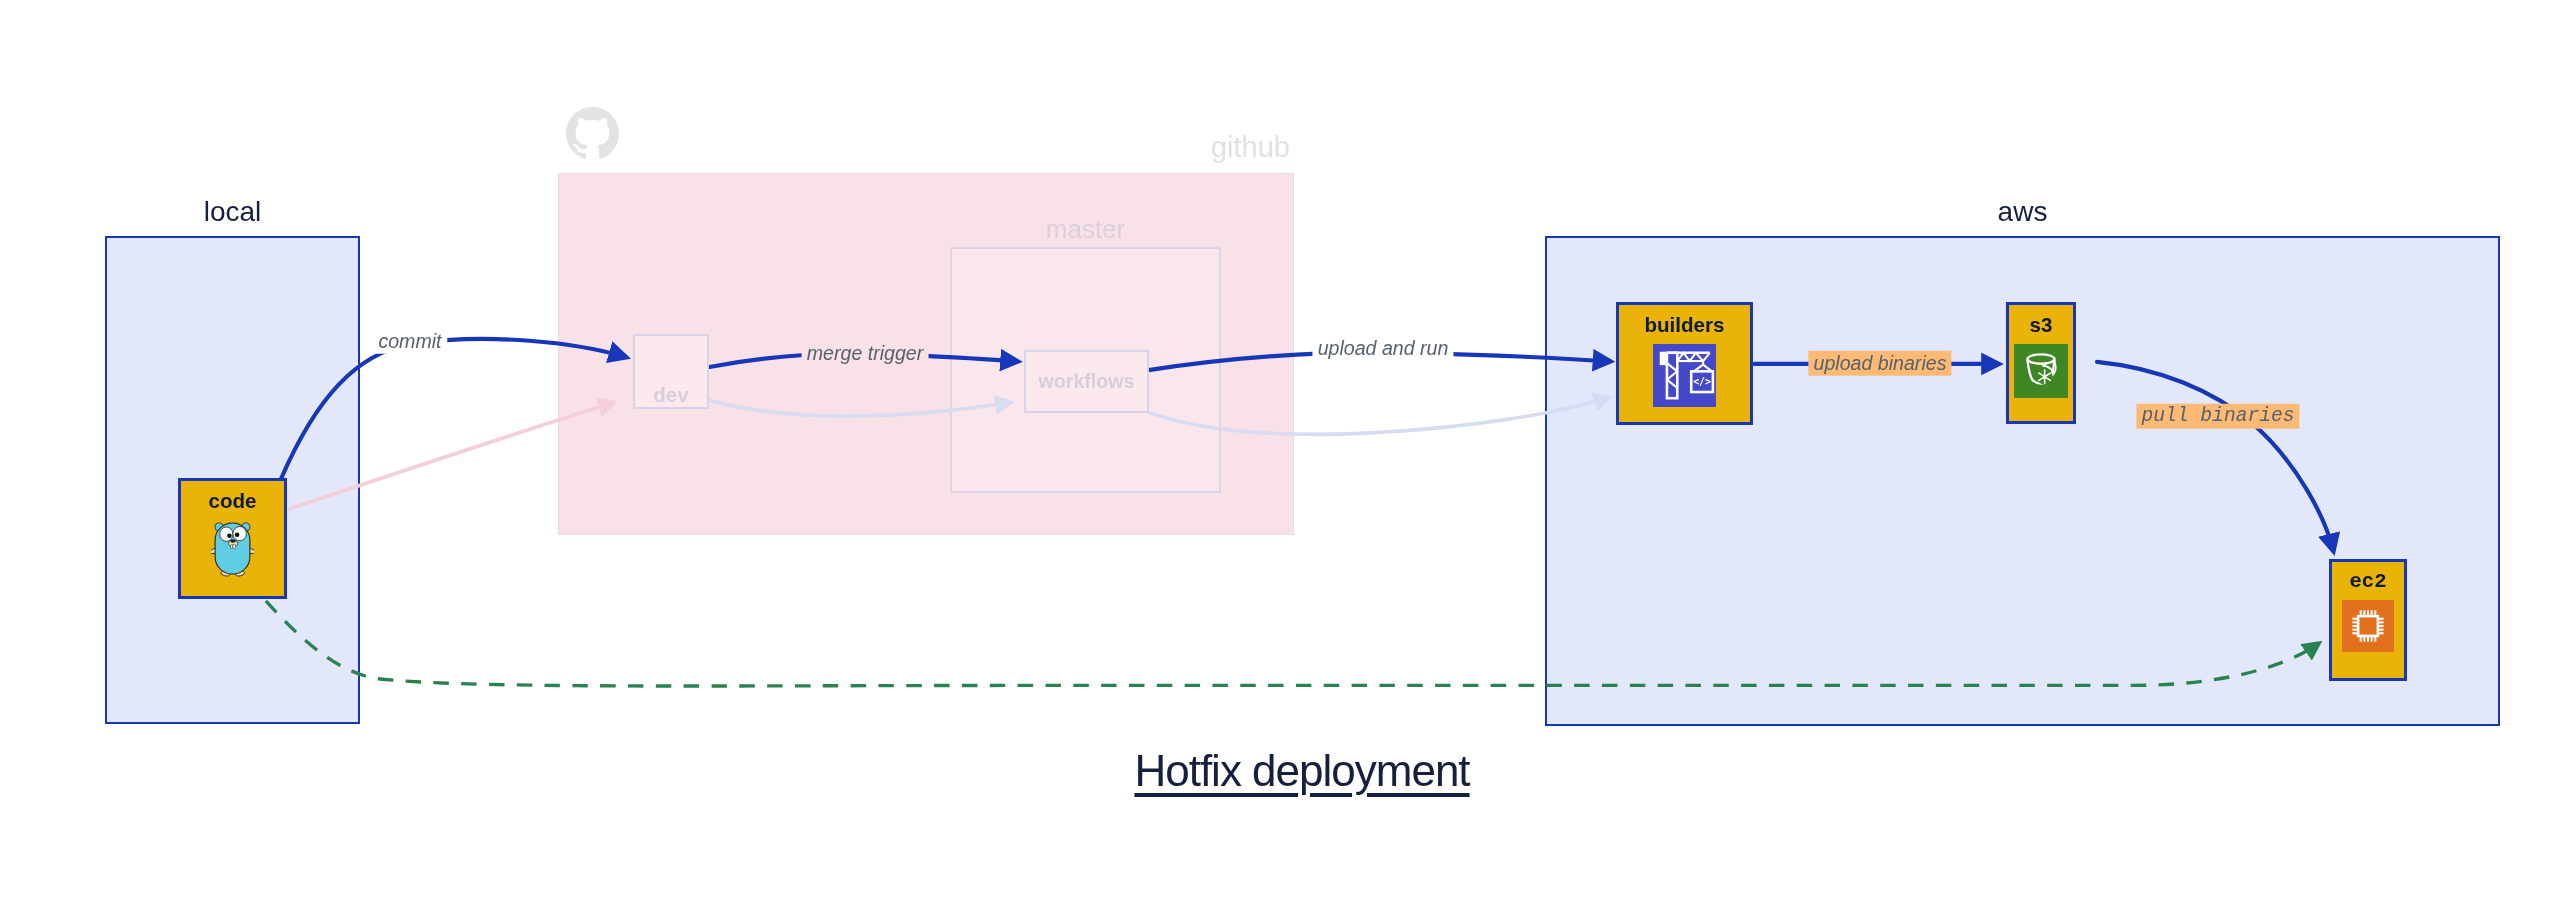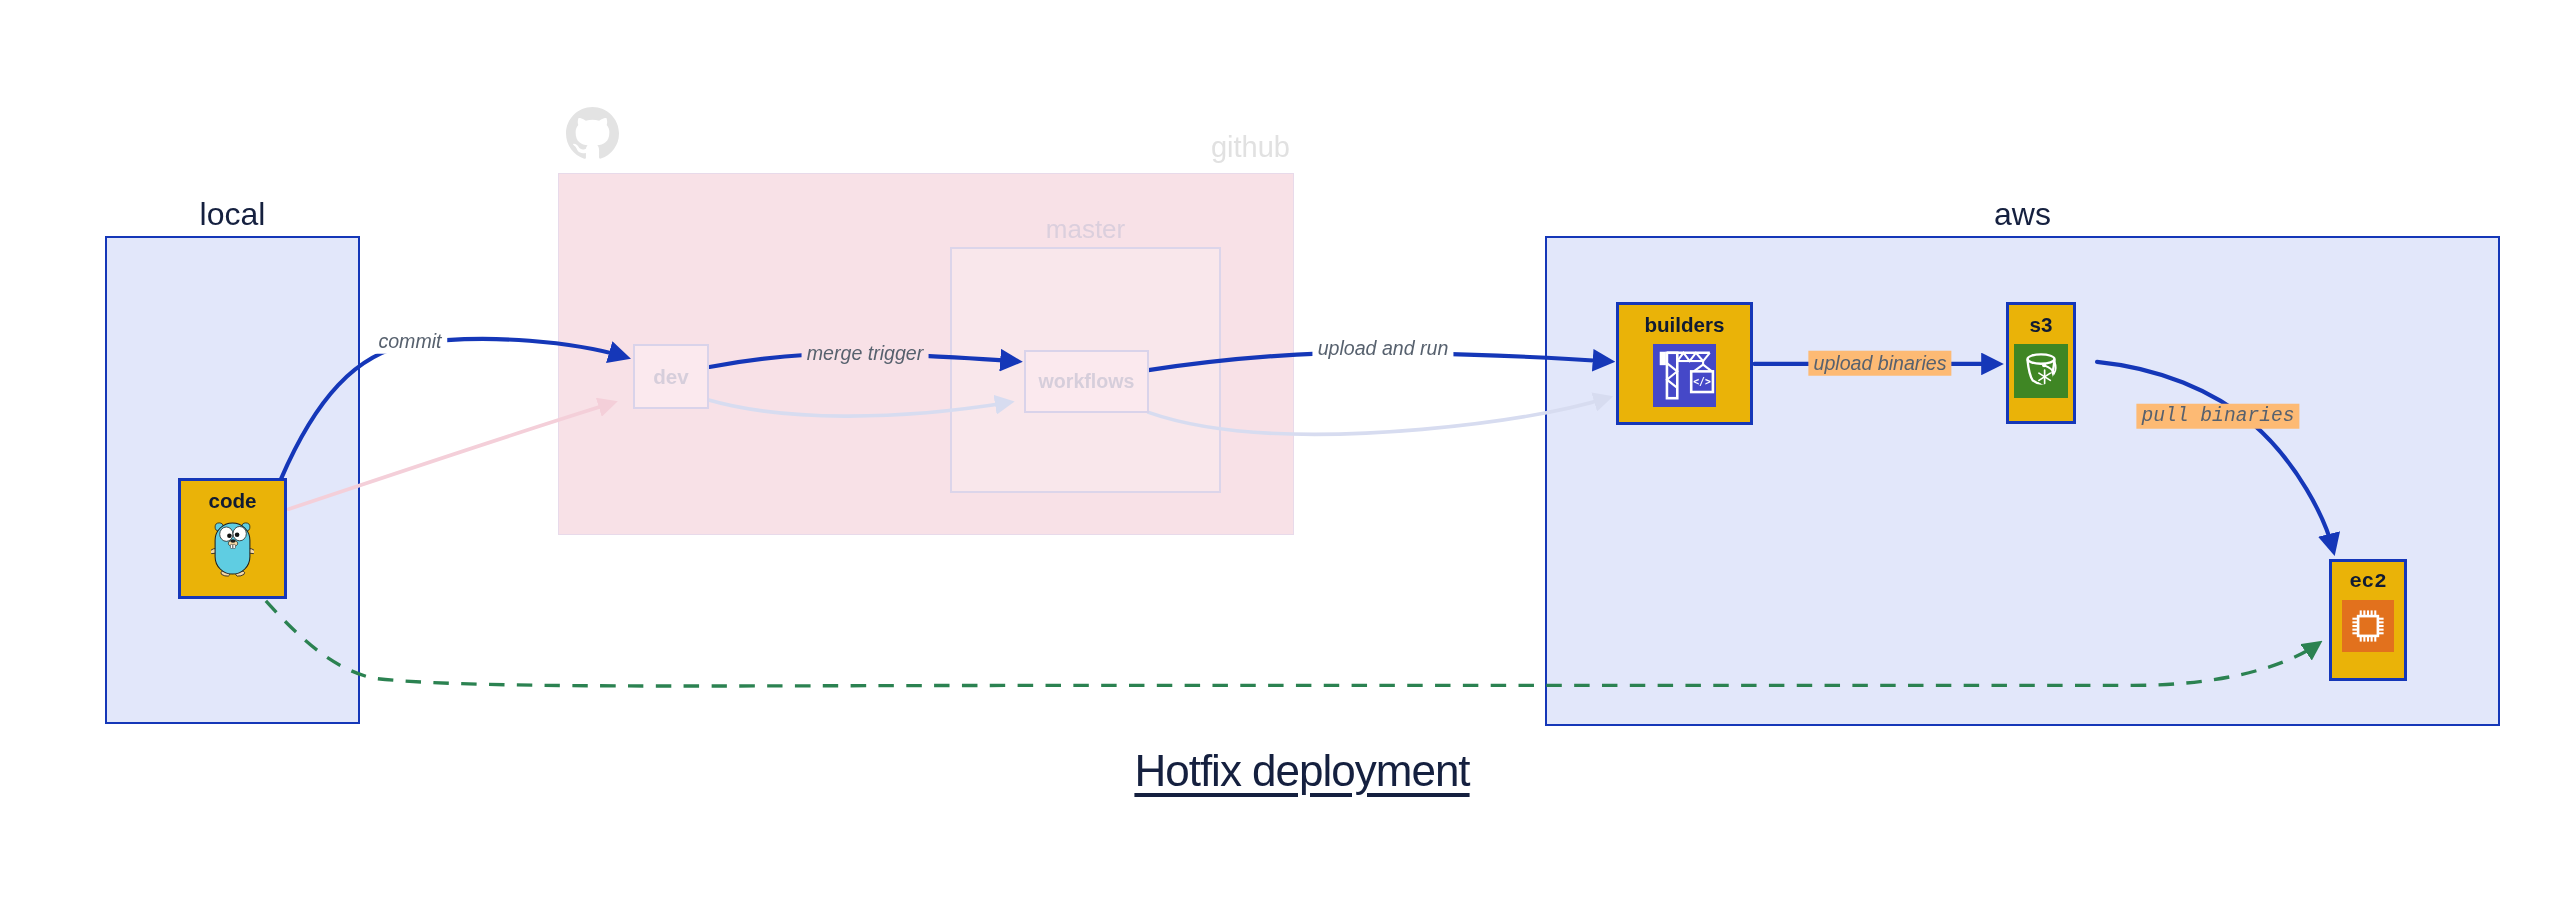--- a/index.html
+++ b/index.html
@@ -6,21 +6,21 @@
   .canvas{position:relative;width:2604px;height:902px;background:#ffffff;
           font-family:"Liberation Sans",sans-serif;overflow:hidden;}
 
   
   .container{position:absolute;box-sizing:border-box;}
   .c-blue{background:#e2e7fa;border:2.6px solid #1537b8;}
   .c-github{background:#f8e1e7;border:1.5px solid rgba(219,213,236,.55);}
   .c-master{background:rgba(255,255,255,.20);border:2.1px solid #dcd5ea;}
 
   .container-label{position:absolute;text-align:center;color:#15203f;
-                   font-size:32px;line-height:1;}
+                   font-size:28px;line-height:1;}
   .faded-label{color:#e1e1e1;}
   .master-label{color:#dbcfdd;font-size:26px;}
 
   
   .node{position:absolute;box-sizing:border-box;background:#eab308;
         border:3.6px solid #1537b8;display:flex;flex-direction:column;
         align-items:center;}
   .node-label{font-weight:bold;font-size:20.6px;color:#101b33;margin-top:8.2px;}
   .node-icon{margin-top:7.2px;}
 
@@ -94,21 +94,21 @@
 
     <path class="e-blue" d="M 545 930 C 612 775, 690 685, 800 667 C 950 645, 1120 665, 1212 692" marker-end="url(#ah-blue)"></path>
     <path class="e-blue" d="M 1377 712 C 1500 688, 1630 682, 1750 688 C 1850 693, 1920 697, 1972 701" marker-end="url(#ah-blue)"></path>
     <path class="e-blue" d="M 2229 718 C 2400 692, 2560 681, 2720 684 C 2880 688, 3020 694, 3122 701" marker-end="url(#ah-blue)"></path>
     <path class="e-blue" d="M 3405 706 L 3876 706" marker-end="url(#ah-blue)"></path>
     <path class="e-blue" d="M 4070 702 C 4190 714, 4295 757, 4372 822 C 4458 897, 4512 1003, 4528 1066" marker-end="url(#ah-blue)"></path>
 
     <path class="e-green" d="M 516 1166 C 585 1242, 646 1297, 724 1316 C 900 1337, 1400 1330, 2000 1330 L 4140 1330 C 4300 1330, 4430 1298, 4498 1250" marker-end="url(#ah-green)"></path>
   </svg>
 
-  <div class="ghost-node" style="left:633px;top:344px;width:76px;height:65px;">
+  <div class="ghost-node" style="left:633px;top:334px;width:76px;height:75px;align-items:flex-end;">
     <span class="node-label">dev</span>
   </div>
   <div class="ghost-node" style="left:1024px;top:350px;width:125px;height:63px;">
     <span class="node-label" style="font-size:19.6px;">workflows</span>
   </div>
 
   <div class="node" style="left:178px;top:478px;width:109px;height:121px;">
     <span class="node-label">code</span>
     <span class="node-icon">
       <svg width="43" height="57" viewBox="0 0 84 110">

